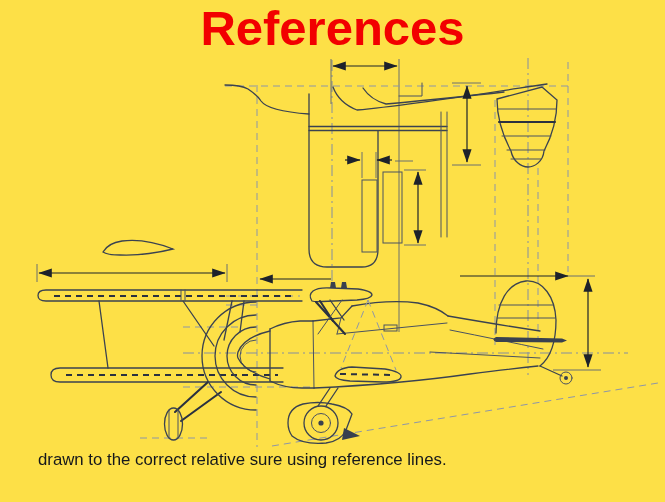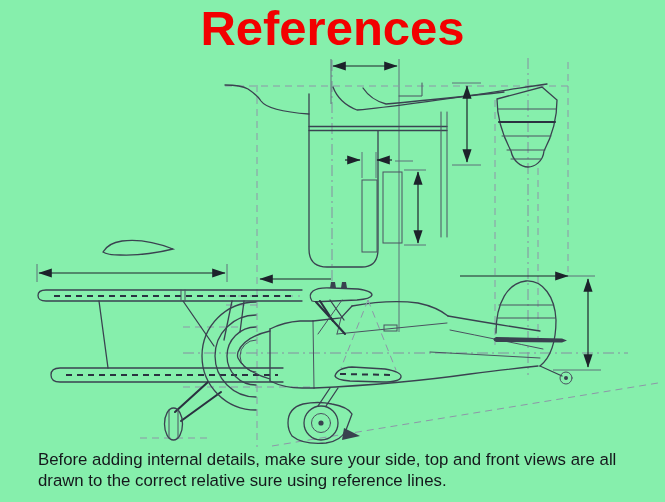--- a/index.html
+++ b/index.html
@@ -1,16 +1,16 @@
 <!DOCTYPE html>
 <html><head>
 <meta charset="utf-8">
 <style>
   html,body{margin:0;padding:0;background:#fff;}
-  .slide{position:relative;width:665px;height:502px;background:#86efac;overflow:hidden;
+  .slide{position:relative;width:665px;height:502px;background:#fde047;overflow:hidden;
          font-family:"Liberation Sans",sans-serif;}
   .title{position:absolute;top:0px;left:0;width:100%;text-align:center;
          font-size:49px;font-weight:bold;color:#f20000;line-height:56px;}
   .caption{position:absolute;left:38px;top:450px;width:615px;
          font-size:16.8px;line-height:20.5px;color:#15181c;}
   svg.drawing{position:absolute;left:0;top:0;}
   .ink{stroke:#3a4250;fill:none;stroke-width:1.3;stroke-linecap:round;}
   .ink2{stroke:#4a5260;fill:none;stroke-width:1;stroke-linecap:round;}
   .bold{stroke:#2a3140;fill:none;stroke-width:2.1;stroke-linecap:round;}
   .ref{stroke:#8d96a8;fill:none;stroke-width:1;stroke-dasharray:7 5;}
@@ -168,17 +168,16 @@
       <line class="dim" x1="331" y1="279" x2="260" y2="279" marker-end="url(#ah)"></line>
 
       <line class="dim" x1="460" y1="276" x2="568" y2="276" marker-end="url(#ah)"></line>
       <line class="thin" x1="568" y1="276" x2="595" y2="276"></line>
       <line class="dim" x1="588" y1="279" x2="588" y2="367" marker-start="url(#ah)" marker-end="url(#ah)"></line>
       <line class="thin" x1="553" y1="370" x2="601" y2="370"></line>
     </g>
   </svg>
 
   <div class="caption">
-    <div>Before adding internal details, make sure your side, top and front views are all</div>
     <div>drawn to the correct relative sure using reference lines.</div>
   </div>
 
 </div>
 
 </body></html>

